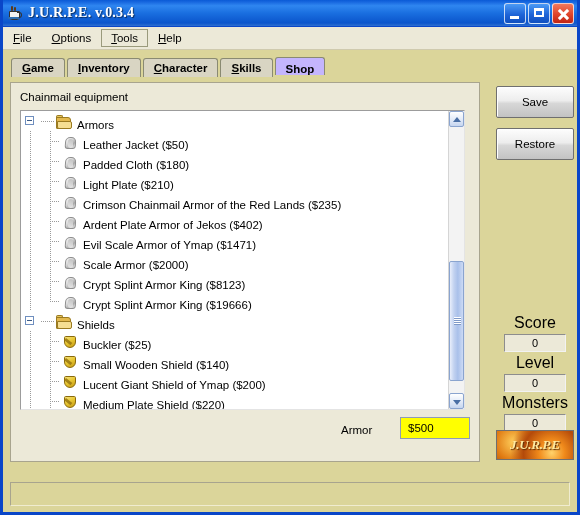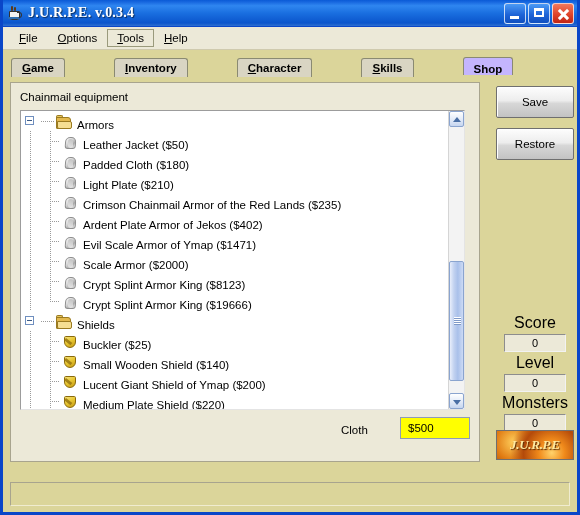--- a/index.html
+++ b/index.html
@@ -41,31 +41,31 @@
   .wbtn.min::after{content:"";position:absolute;left:5px;bottom:4px;width:9px;height:3px;background:#fff;}
   .wbtn.max::after{content:"";position:absolute;left:5px;top:4px;width:10px;height:9px;border:2px solid #fff;box-sizing:border-box;border-top-width:3px;}
   .wbtn.close::after,.wbtn.close::before{
     content:"";position:absolute;left:4px;top:9px;width:13px;height:3px;background:#fff;
   }
   .wbtn.close::after{transform:rotate(45deg);}
   .wbtn.close::before{transform:rotate(-45deg);}
   
   .menubar{
     height:22px;background:#ece9d8;display:flex;align-items:center;
-    padding-left:6px;border-bottom:1px solid #cfcaae;
+    border-bottom:1px solid #cfcaae;
   }
   .menuitem{
     padding:2px 9px;color:#000;font-size:11.5px;cursor:default;
     border:1px solid transparent;
   }
   .menuitem.active{border:1px solid #9a9a7c;background:#ece9d8;}
   .mn{text-decoration:underline;}
   
   .tabstrip-wrap{background:#dbd59a;padding:8px 0 0 8px;height:25px;box-sizing:border-box;position:relative;}
-  .tabstrip{display:flex;align-items:flex-end;height:100%;gap:47px;}
+  .tabstrip{display:flex;align-items:flex-end;height:100%;}
   .tab{
     background:#d9d5c3;border:1px solid #8a8a72;border-bottom:none;
     padding:3px 10px 3px;margin-right:2px;font-size:11.5px;font-weight:bold;
     border-radius:3px 3px 0 0;color:#000;line-height:12px;
     position:relative;top:2px;
   }
   .tab.selected{
     background:#c4b5fd;top:0;padding-top:5px;padding-bottom:0;
     border-color:#8a8a72;z-index:3;
   }
@@ -425,21 +425,21 @@
                 <i></i>
                 <i></i>
               </div>
           </div>
           <div class="sbtn down">
               <div class="arr"></div>
             </div>
         </div>
       </div>
 
-      <div class="money-label">Cloth</div>
+      <div class="money-label">Armor</div>
       <div class="money-field">$500</div>
     </div>
 
     <div class="sidecol">
       <div class="btn save">Save</div>
       <div class="btn restore">Restore</div>
 
       <div class="statgroup" style="top:232px;">
         <div class="statlabel">Score</div>
         <div class="statfield">0</div>

